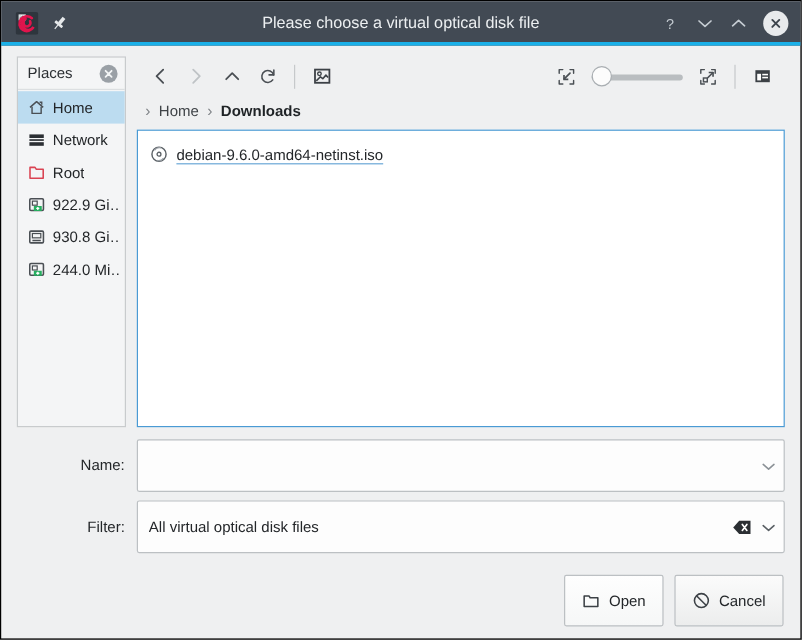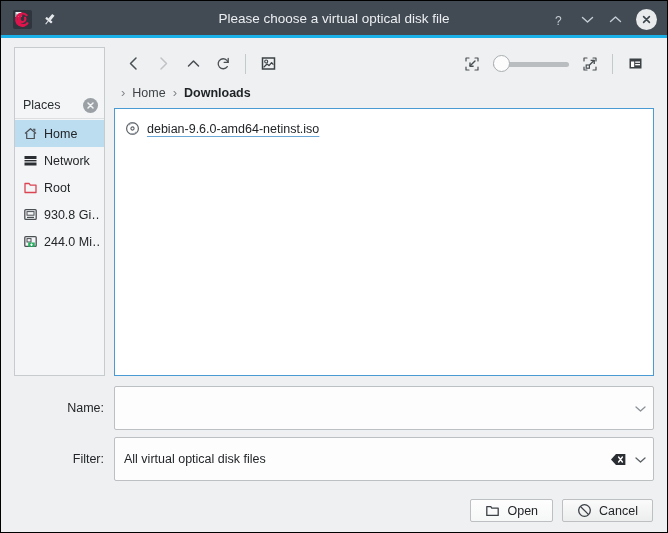--- a/index.html
+++ b/index.html
@@ -66,21 +66,20 @@
     width: 91px; min-width: 91px;
     background: #f4f5f6;
     border: 1px solid #c8cbcd;
     display: flex; flex-direction: column;
   }
   .places-head {
     height: 27px; min-height: 27px;
     display: flex; align-items: center;
     padding: 0 6px 0 8px;
     border-bottom: 1px solid #dcdfe1;
-    margin-top: 44px;
   }
   .places-title { font-size: 12.5px; color: #2b2f33; }
   .places-close {
     margin-left: auto;
     width: 15px; height: 15px; border-radius: 50%;
     background: #9aa0a6;
     display: flex; align-items: center; justify-content: center;
     cursor: pointer;
   }
   .places-list { flex: 1; padding-top: 1px; overflow: hidden; }
@@ -192,21 +191,21 @@
     display: flex; align-items: center; justify-content: center;
     cursor: pointer;
   }
 
   
   .btnrow {
     display: flex; justify-content: flex-end; gap: 9px;
     padding-top: 11px; padding-right: 1px;
   }
   .btn {
-    min-width: 81px; height: 23px;
+    min-width: 81px; height: 43px;
     background: linear-gradient(#fbfbfb, #eceded);
     border: 1px solid #bcc0c3;
     border-radius: 2px;
     display: flex; align-items: center; justify-content: center;
     gap: 7px; padding: 0 14px;
     font-size: 12.5px; color: #232629;
     cursor: pointer;
   }
   .btn.primary { background: linear-gradient(#fefefe, #f6f7f7); }
   .btn-ico { display: flex; align-items: center; }
@@ -303,20 +302,31 @@
           <div class="place">
             <span class="pl-icon">
               <svg width="15" height="15" viewBox="0 0 15 15">
                 <path d="M2 3.5 h4.2 l1.1 1.6 H13 v7.4 H2 Z" fill="none" stroke="#da4453" stroke-width="1.3" stroke-linejoin="round"></path>
               </svg>
             </span>
             <span class="pl-label">Root</span>
           </div>
 
 
+          <div class="place">
+            <span class="pl-icon">
+              <svg width="15" height="15" viewBox="0 0 15 15">
+                <rect x="1.8" y="2.6" width="11.4" height="9.8" rx="1" fill="none" stroke="#4a4f54" stroke-width="1.3"></rect>
+                <rect x="4" y="4.6" width="4" height="3.4" fill="none" stroke="#4a4f54" stroke-width="1"></rect>
+                <path d="M5.2 8.6 h6.6 v4.2 h-6.6 z" fill="#27ae60"></path>
+                <path d="M8.5 9.4 v2.6 M7.2 10.7 h2.6" stroke="#fff" stroke-width="1.1"></path>
+              </svg>
+            </span>
+            <span class="pl-label">922.9 Gi…</span>
+          </div>
 
           <div class="place">
             <span class="pl-icon">
               <svg width="15" height="15" viewBox="0 0 15 15">
                 <rect x="1.8" y="2.6" width="11.4" height="9.8" rx="1" fill="none" stroke="#4a4f54" stroke-width="1.3"></rect>
                 <rect x="4" y="4.6" width="7" height="3.6" fill="none" stroke="#4a4f54" stroke-width="1"></rect>
                 <path d="M4 10.4 h7" stroke="#4a4f54" stroke-width="1.2"></path>
               </svg>
             </span>
             <span class="pl-label">930.8 Gi…</span>

